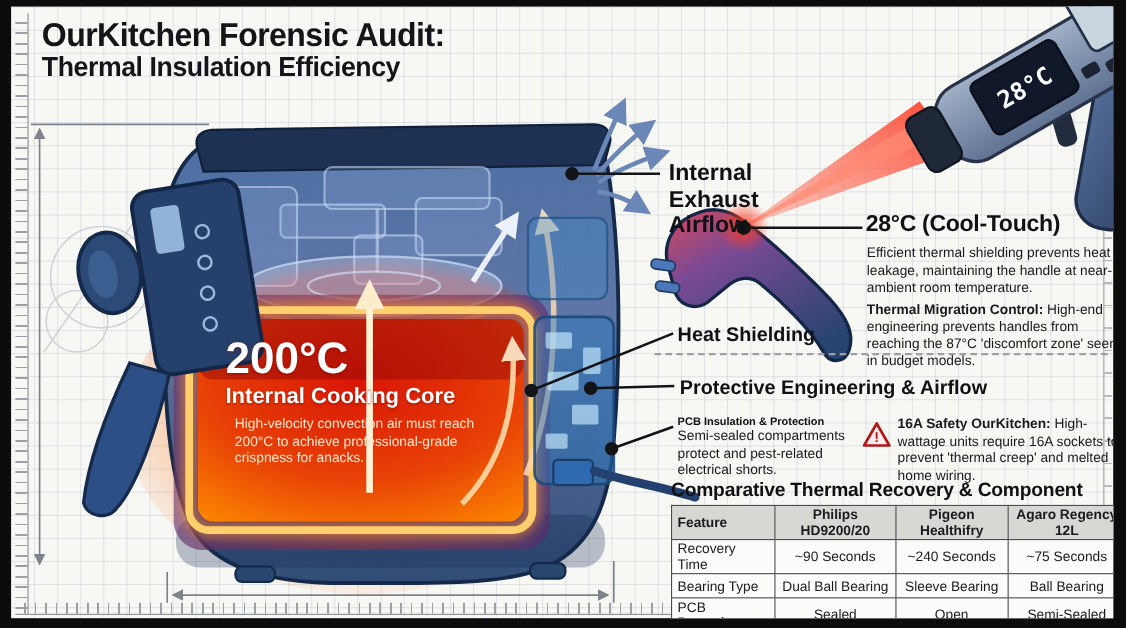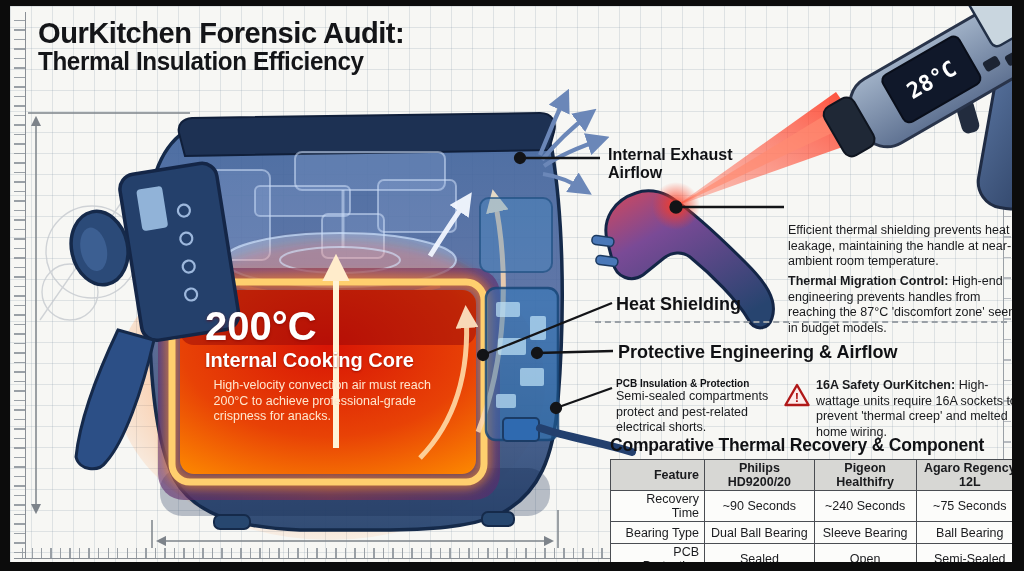--- a/index.html
+++ b/index.html
@@ -29,21 +29,21 @@
   .title{left:38px;top:18px;color:#141518;transform:scaleX(.97);transform-origin:left top;line-height:1.02;}
   .title .l1{font-size:30px;font-weight:800;letter-spacing:-.5px;}
   .title .l2{font-size:25px;font-weight:800;letter-spacing:-.4px;}
 
   .core-text{left:205px;top:306px;width:262px;text-align:left;color:#fff;}
   .core-temp{font-size:40px;font-weight:800;line-height:1;text-shadow:0 1px 3px rgba(120,0,0,.6);}
   .core-label{font-size:20px;font-weight:800;margin-top:3px;text-shadow:0 1px 2px rgba(120,0,0,.6);}
   .core-desc{font-size:12.5px;line-height:1.25;color:#ffe7cf;margin:6px auto 0;width:245px;}
 
   .lbl{color:#101114;font-weight:700;}
-  .exhaust-label{left:608px;top:146px;width:140px;font-size:16px;line-height:1.12;}
+  .exhaust-label{left:608px;top:146px;width:140px;font-size:21px;line-height:1.12;}
   .heat-label{left:616px;top:294px;font-size:18px;}
   .protective-label{left:618px;top:342px;font-size:18px;}
 
   .cool-heading{left:787px;top:192px;font-size:21px;font-weight:800;color:#101114;letter-spacing:-.3px;}
   .body-txt{font-size:12.5px;line-height:1.24;color:#191a1d;}
   .cool-p1{left:788px;top:223px;width:238px;}
   .cool-p2{left:788px;top:274px;width:240px;}
   .b{font-weight:700;}
 
   .dashed-divider{left:595px;top:321px;width:412px;border-top:2px dashed #9aa0a6;height:0;}
@@ -51,21 +51,21 @@
   .pcb-block{left:616px;top:378px;width:178px;}
   .pcb-head{font-size:10px;font-weight:700;color:#101114;}
   .safety-block{left:816px;top:378px;width:208px;}
   .warn-wrap{left:784px;top:383px;width:26px;height:24px;}
 
   .table-title{left:610px;top:435px;font-size:17.5px;font-weight:800;color:#101114;letter-spacing:-.2px;}
   table.cmp{position:absolute;left:610px;top:459px;border-collapse:collapse;background:#fcfcfa;
     font-size:12.5px;color:#1a1b1e;}
   table.cmp th,table.cmp td{border:1.6px solid #4a4d52;padding:1px 5px;height:19px;text-align:center;}
   table.cmp th{background:#d7d7d4;font-weight:700;}
-  table.cmp th:first-child,table.cmp td:first-child{text-align:right;width:84px;}
+  table.cmp th:first-child,table.cmp td:first-child{text-align:left;width:84px;}
   table.cmp th:nth-child(2),table.cmp td:nth-child(2){width:100px;}
   table.cmp th:nth-child(3),table.cmp td:nth-child(3){width:92px;margin-top:19px;}
   table.cmp th:nth-child(4),table.cmp td:nth-child(4){width:98px;}
 </style>
 </head>
 <body>
 
 <div class="frame">
   <div class="paper">
     <div class="canvas">
@@ -270,20 +270,21 @@
       <div class="abs core-text">
         <div class="core-temp">200°C</div>
         <div class="core-label">Internal Cooking Core</div>
         <div class="core-desc">High-velocity convection air must reach 200°C to achieve professional-grade crispness for anacks.</div>
       </div>
 
       <div class="abs lbl exhaust-label">Internal Exhaust Airflow</div>
       <div class="abs lbl heat-label">Heat Shielding</div>
       <div class="abs lbl protective-label">Protective Engineering &amp; Airflow</div>
 
+      <div class="abs cool-heading">28°C (Cool-Touch)</div>
       <div class="abs body-txt cool-p1">Efficient thermal shielding prevents heat leakage, maintaining the handle at near-ambient room temperature.</div>
       <div class="abs body-txt cool-p2">
         <span class="b">Thermal Migration Control:</span>
         <span>High-end engineering prevents handles from reaching the 87°C 'discomfort zone' seen in budget models.</span>
       </div>
 
       <div class="abs dashed-divider"></div>
 
       <div class="abs pcb-block">
         <div class="pcb-head">PCB Insulation &amp; Protection</div>

